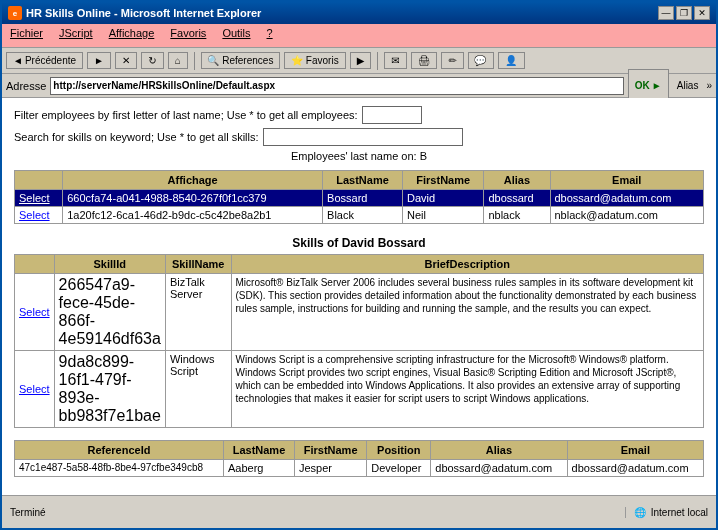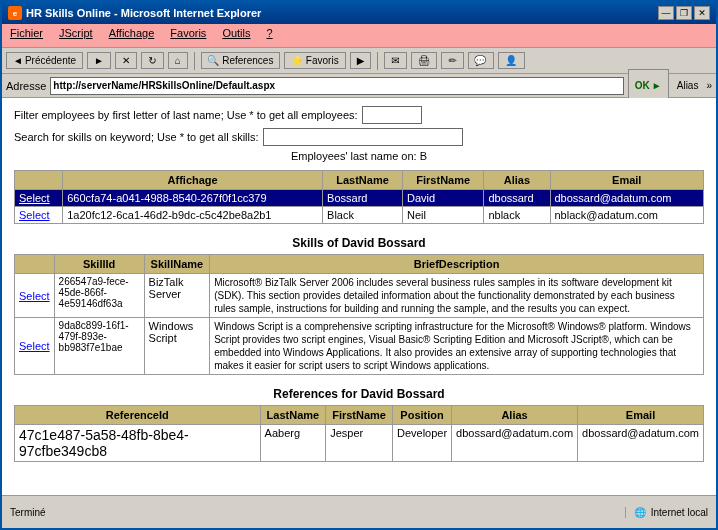--- a/index.html
+++ b/index.html
@@ -49,21 +49,21 @@
     .select-link { color: blue; cursor: pointer; margin-top: 12px; }
     .sub-title { text-align: center; font-size: 12px; font-weight: bold; margin: 8px 0 4px; }
     
     
     .status-bar { background: #d4d0c8; border-top: 1px solid #999; padding: 16px 8px; display: flex; align-items: center; justify-content: space-between; height: 28px; font-size: 10px; }
     .status-right { display: flex; align-items: center; gap: 4px; border-left: 1px solid #999; padding-left: 8px; }
     
     .filter-label-text { font-size: 11px; }
     
     
-    .skill-id-col { width: 90px; font-size: 10px; }
+    .skill-id-col { width: 90px; font-size: 16px; }
     .skill-name-col { width: 60px; }
     .desc-col { font-size: 10px; line-height: 1.3; }
   </style>
 </head>
 <body>
 
 <div class="window">
 
   <div class="title-bar">
     <div class="title-bar-text">
@@ -191,37 +191,36 @@
       <a class="select-link" href="#">Select</a>
     </td>
     <td class="skill-id-col">9da8c899-16f1-479f-893e-bb983f7e1bae</td>
     <td class="skill-name-col">Windows Script</td>
     <td class="desc-col">Windows Script is a comprehensive scripting infrastructure for the Microsoft® Windows® platform. Windows Script provides two script engines, Visual Basic® Scripting Edition and Microsoft JScript®, which can be embedded into Windows Applications. It also provides an extensive array of supporting technologies that makes it easier for script users to script Windows applications.</td>
   </tr>
           </tbody>
       </table>
     </div>
 
-    <div class="sub-title">References for David Bossard</div>
 
     <div class="table-container">
       <table>
         <thead>
           <tr>
             <th>ReferenceId</th>
             <th>LastName</th>
             <th>FirstName</th>
             <th>Position</th>
             <th>Alias</th>
             <th>Email</th>
           </tr>
         </thead>
         <tbody id="references-tbody">
         <tr>
-    <td style="font-size:14px;border-radius:8px;">47c1e487-5a58-48fb-8be4-97cfbe349cb8</td>
+    <td style="font-size:10px;border-radius:8px;">47c1e487-5a58-48fb-8be4-97cfbe349cb8</td>
     <td>Aaberg</td>
     <td>Jesper</td>
     <td>Developer</td>
     <td>dbossard@adatum.com</td>
     <td>dbossard@adatum.com</td>
   </tr>
           </tbody>
       </table>
     </div>
 

